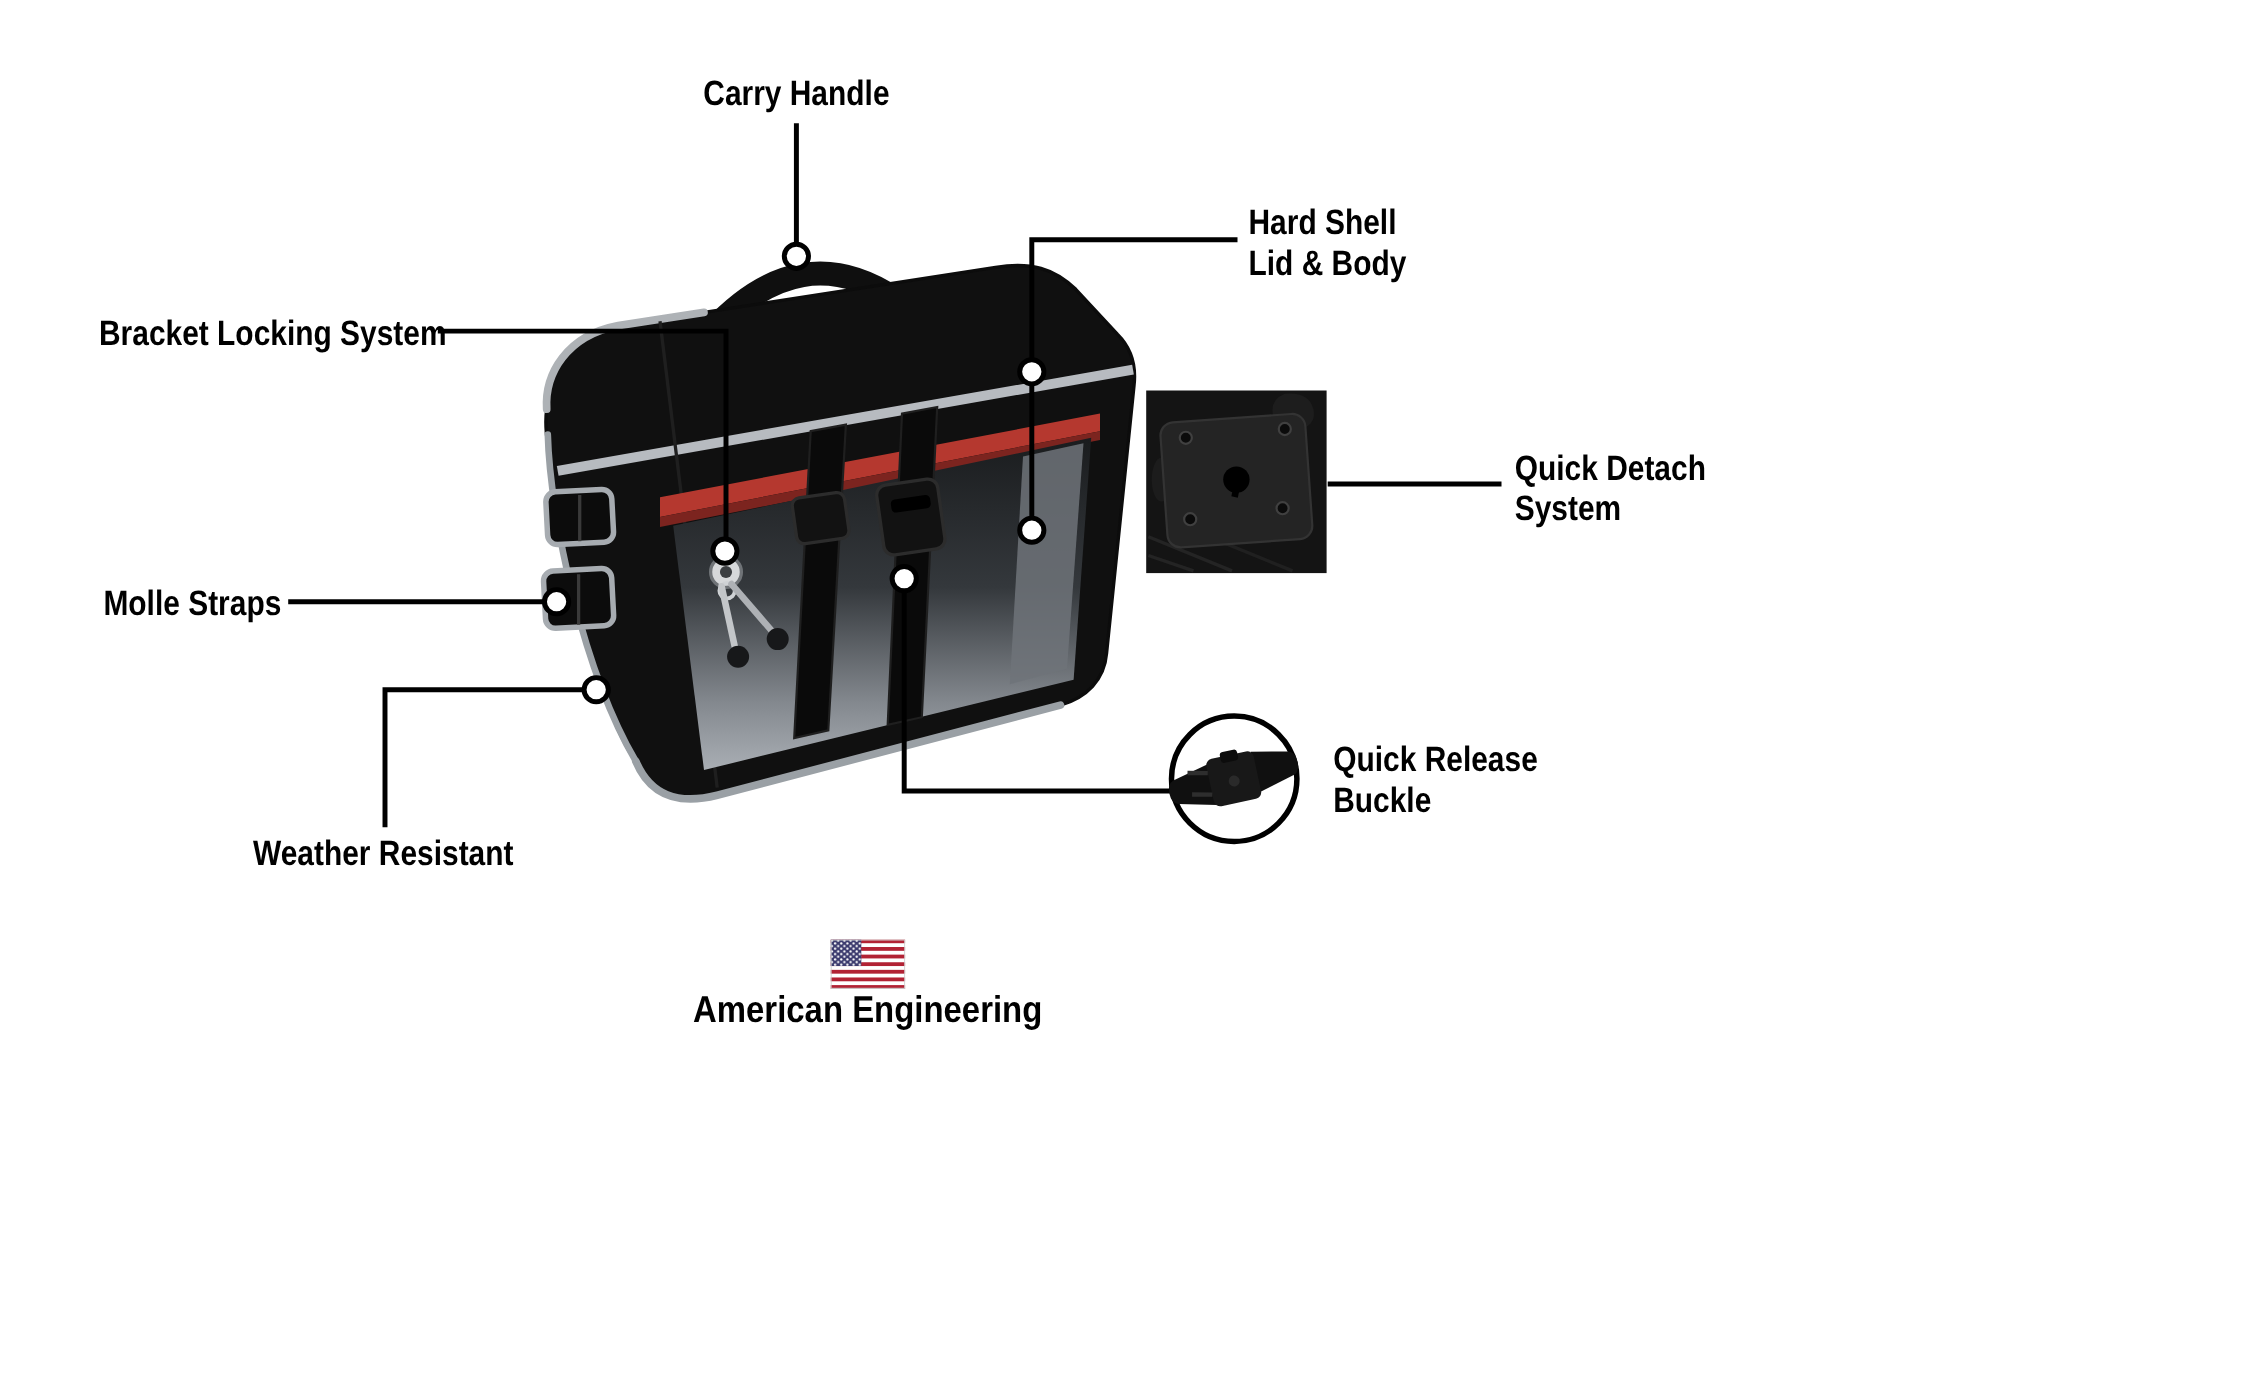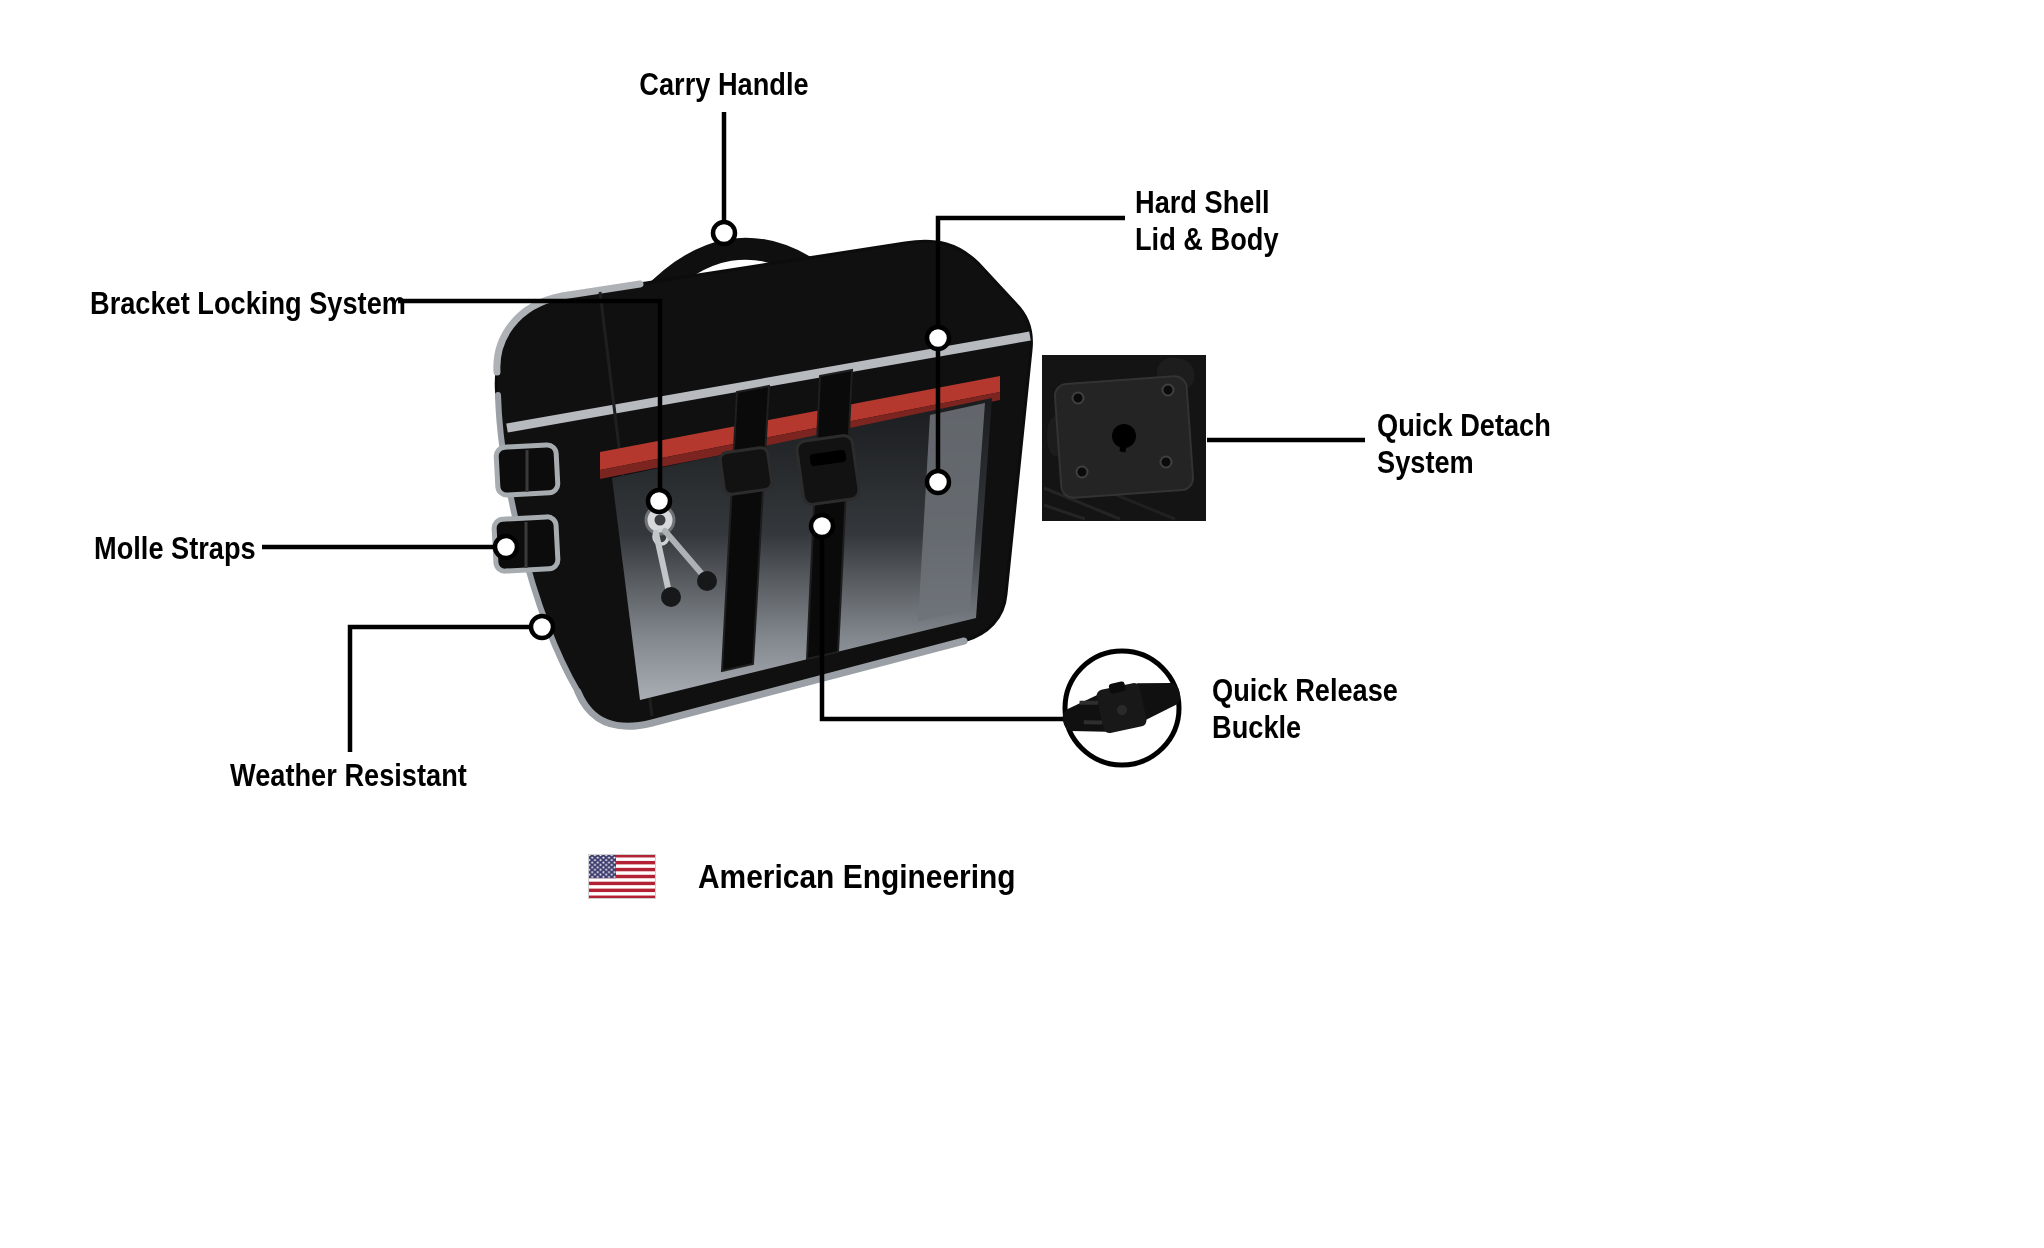--- a/index.html
+++ b/index.html
@@ -3,21 +3,21 @@
 <meta charset="utf-8">
 <style>
   html,body{margin:0;padding:0;background:#fff;}
   .page{position:relative;width:2044px;height:1248px;background:#fff;overflow:hidden;
         font-family:"Liberation Sans",sans-serif;padding-left:44px;}
   .diagram-svg{position:absolute;left:0;top:0;}
   .label{position:absolute;font-weight:700;color:#000;font-size:32px;line-height:37px;
          white-space:nowrap;transform:scaleX(0.85);transform-origin:left top;}
   .label.center{transform:translateX(-50%) scaleX(0.85);transform-origin:center top;}
   .label span{display:block;}
-  .footer{position:absolute;left:588px;top:854px;display:flex;align-items:center;}
+  .footer{position:absolute;left:588px;top:854px;display:flex;align-items:center;flex-direction:column;}
   .footer .flag{width:68px;height:45px;flex:0 0 auto;}
   .footer .footer-text{font-weight:700;font-size:34px;color:#000;margin-left:42px;
          transform:scaleX(0.88);transform-origin:left center;white-space:nowrap;}
 </style>
 </head>
 <body>
 
 <div class="page">
 
   <svg class="diagram-svg" width="2044" height="1248" viewBox="0 0 2044 1248">

